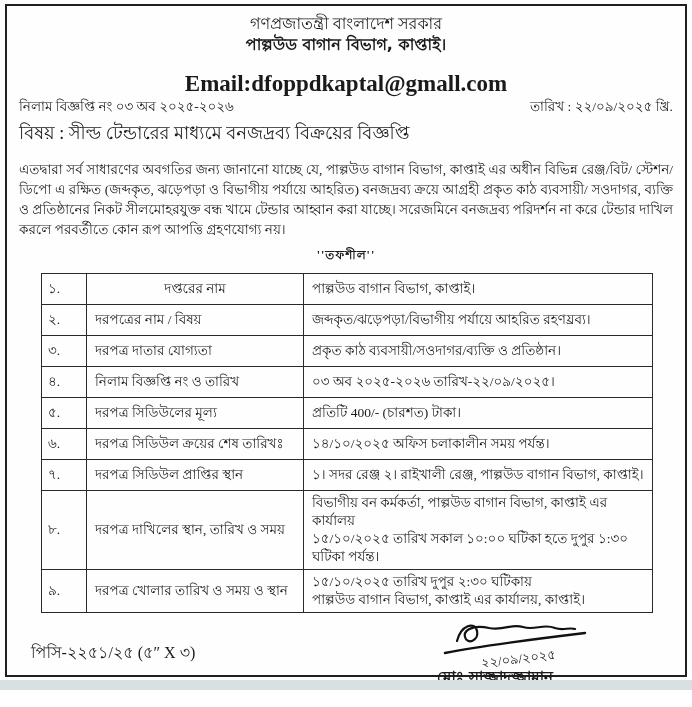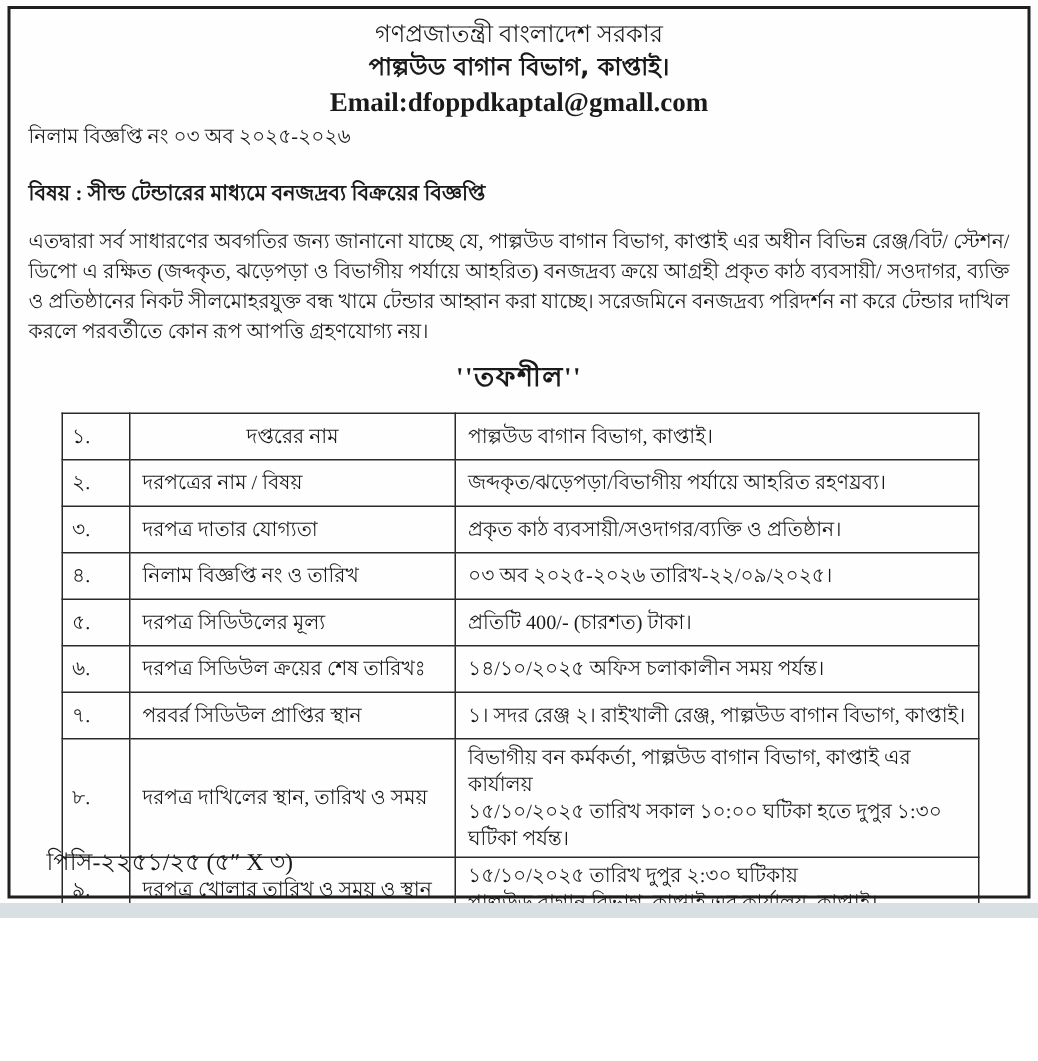--- a/index.html
+++ b/index.html
@@ -3,40 +3,40 @@
 <meta charset="utf-8">
 <style>
   html,body{margin:0;padding:0;}
   body{
     width:692px;height:707px;
     background:#ffffff;
     font-family:"Liberation Serif","DejaVu Sans",serif;
     color:#1a1a1a;
     -webkit-font-smoothing:antialiased;
   }
-  .page{position:relative;width:692px;height:612px;background:#fdfdfd;overflow:hidden;}
+  .page{position:relative;width:692px;height:690px;background:#fdfdfd;overflow:hidden;}
   .bottom-strip{position:absolute;left:0;right:0;bottom:0;height:10px;background:#d9e0e3;}
   .frame{
     position:absolute;top:4px;left:5px;right:5px;bottom:13px;
     border:2px solid #1f1f1f;box-sizing:border-box;
     padding:6px 10px 4px 10px;
     background:#fefefe;
   }
   .center{text-align:center;}
   .hdr-gov{font-size:16px;line-height:20px;margin-top:2px;}
   .hdr-office{font-size:23px;font-weight:bold;line-height:28px;font-family:"DejaVu Sans","Liberation Sans",sans-serif;}
   .hdr-div{font-size:16px;font-weight:bold;line-height:22px;font-family:"DejaVu Sans","Liberation Sans",sans-serif;}
-  .hdr-email{font-size:18px;font-weight:bold;line-height:24px;font-family:"Liberation Serif",serif;}
+  .hdr-email{font-size:23px;font-weight:bold;line-height:24px;font-family:"Liberation Serif",serif;margin-top:16px;}
   .meta-row{display:flex;justify-content:space-between;font-size:13.5px;padding:0 2px;}
-  .subject{font-size:14px;font-weight:bold;margin-top:14px;padding:0 2px;}
+  .subject{font-size:18px;font-weight:normal;margin-top:0;padding:0 2px;}
   .para{
     font-size:13.5px;line-height:20px;text-align:justify;
     margin-top:10px;padding:0 2px;
   }
-  .sched-title{font-size:18px;font-weight:bold;margin-top:6px;letter-spacing:1px;}
+  .sched-title{font-size:12px;font-weight:bold;margin-top:6px;letter-spacing:1px;}
   table.sched{
     border-collapse:collapse;
     margin:7px 22px 0 24px;
     width:calc(100% - 46px);
     font-size:13.5px;
   }
   table.sched td{
     border:1.5px solid #2a2a2a;
     padding:3px 8px;
     vertical-align:middle;
@@ -62,20 +62,21 @@
 
 <div class="page">
   <div class="frame">
 
     <div class="center hdr-gov">গণপ্রজাতন্ত্রী বাংলাদেশ সরকার</div>
     <div class="center hdr-div">পাল্পউড বাগান বিভাগ, কাপ্তাই।</div>
     <div class="center hdr-email">Email:dfoppdkaptal@gmall.com</div>
 
     <div class="meta-row">
       <span>নিলাম বিজ্ঞপ্তি নং ০৩ অব ২০২৫-২০২৬</span>
+      <span>তারিখ : ২২/০৯/২০২৫ খ্রি.</span>
     </div>
 
     <div class="subject">বিষয় :  সীল্ড টেন্ডারের মাধ্যমে বনজদ্রব্য বিক্রয়ের বিজ্ঞপ্তি</div>
 
     <div class="para">এতদ্বারা সর্ব সাধারণের অবগতির জন্য জানানো যাচ্ছে যে, পাল্পউড বাগান বিভাগ, কাপ্তাই এর অধীন বিভিন্ন রেঞ্জ/বিট/ স্টেশন/ ডিপো এ রক্ষিত (জব্দকৃত, ঝড়েপড়া ও বিভাগীয় পর্যায়ে আহরিত) বনজদ্রব্য ক্রয়ে আগ্রহী প্রকৃত কাঠ ব্যবসায়ী/ সওদাগর, ব্যক্তি ও প্রতিষ্ঠানের নিকট সীলমোহরযুক্ত বন্ধ খামে টেন্ডার আহ্বান করা যাচ্ছে। সরেজমিনে বনজদ্রব্য পরিদর্শন না করে টেন্ডার দাখিল করলে পরবর্তীতে কোন রূপ আপত্তি গ্রহণযোগ্য নয়।</div>
 
     <div class="center sched-title">''তফশীল''</div>
 
     <table class="sched">
       <tbody>
@@ -104,21 +105,21 @@
           <td class="lbl">দরপত্র সিডিউলের মূল্য</td>
           <td class="val">প্রতিটি 400/- (চারশত) টাকা।</td>
         </tr>
         <tr class="h1">
           <td class="sl">৬.</td>
           <td class="lbl">দরপত্র সিডিউল ক্রয়ের শেষ তারিখঃ</td>
           <td class="val">১৪/১০/২০২৫ অফিস চলাকালীন সময় পর্যন্ত।</td>
         </tr>
         <tr class="h1">
           <td class="sl">৭.</td>
-          <td class="lbl">পরবর্র সিডিউল প্রাপ্তির স্থান</td>
+          <td class="lbl">দরপত্র সিডিউল প্রাপ্তির স্থান</td>
           <td class="val">১। সদর রেঞ্জ ২। রাইখালী রেঞ্জ, পাল্পউড বাগান বিভাগ, কাপ্তাই।</td>
         </tr>
         <tr>
           <td class="sl">৮.</td>
           <td class="lbl">দরপত্র দাখিলের স্থান, তারিখ ও সময়</td>
           <td class="val">বিভাগীয় বন কর্মকর্তা, পাল্পউড বাগান বিভাগ, কাপ্তাই এর কার্যালয়
 ১৫/১০/২০২৫ তারিখ সকাল ১০:০০ ঘটিকা হতে দুপুর ১:৩০ ঘটিকা পর্যন্ত।</td>
         </tr>
         <tr>
           <td class="sl">৯.</td>

